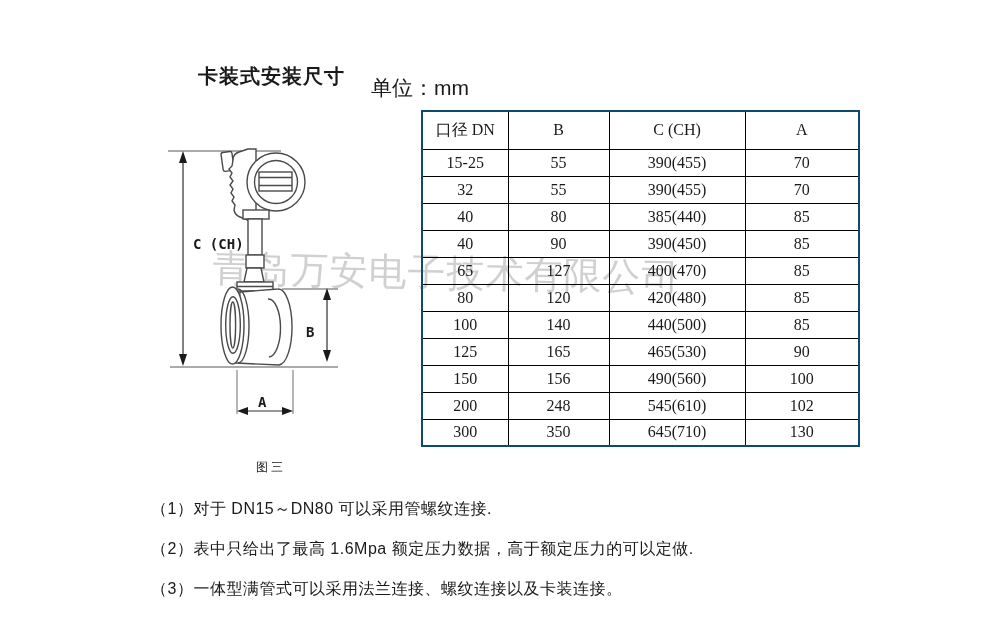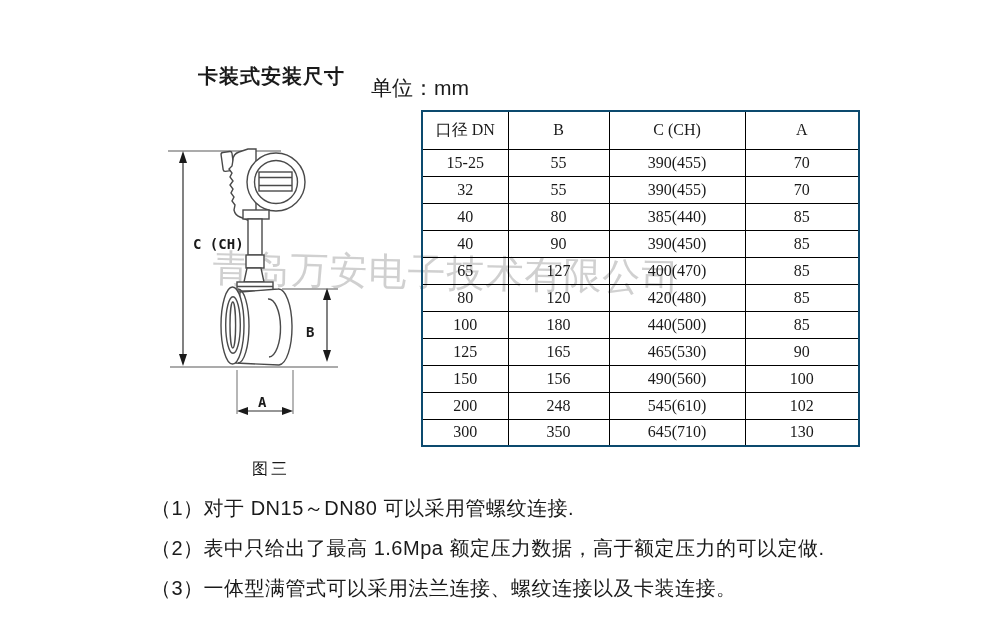--- a/index.html
+++ b/index.html
@@ -19,37 +19,37 @@
     position:absolute;left:198px;top:63px;margin:0;z-index:2;
     font-size:20px;font-weight:bold;letter-spacing:1px;
   }
   .unit{
     position:absolute;left:371px;top:74px;z-index:2;
     font-size:21px;
   }
   .diagram{position:absolute;left:165px;top:135px;width:260px;height:350px;z-index:2;}
   .fig-caption{
     position:absolute;left:244px;top:459px;width:54px;z-index:2;
-    text-align:center;font-size:16px;letter-spacing:3px;font-family:Liberation Mono, monospace;
+    text-align:center;font-size:12px;letter-spacing:3px;font-family:Liberation Mono, monospace;
   }
   table.dims{
     position:absolute;left:421px;top:110px;width:437px;z-index:2;
     border-collapse:collapse;table-layout:fixed;background:transparent;
     font-family:"Liberation Serif","DejaVu Serif",serif;font-size:16px;
     border:2px solid #0c4a6e;
   }
   .dims th,.dims td{
     border:1px solid #000;text-align:center;vertical-align:middle;
     padding:0;font-weight:normal;line-height:1.1;
   }
   .dims thead tr{height:38px;}
   .dims tbody tr{height:27px;}
   .notes{position:absolute;left:151px;top:499px;z-index:2;}
   .note-line{
-    font-size:20px;line-height:19px;margin:0 0 21px 0;white-space:nowrap;
+    font-size:16px;line-height:19px;margin:0 0 21px 0;white-space:nowrap;
     letter-spacing:.5px;
   }
   svg .draw{stroke:#4a4a4a;stroke-width:1.4;fill:none;}
   svg .drawf{stroke:#4a4a4a;stroke-width:1.4;fill:#ffffff;}
   svg .dim{stroke:#2e2e2e;stroke-width:1.2;fill:none;}
   svg .ext{stroke:#8f8f8f;stroke-width:1.3;fill:none;}
   svg .arr{fill:#1a1a1a;stroke:none;}
   svg text{fill:#1a1a1a;font-family:"DejaVu Sans Mono","Liberation Mono",monospace;font-weight:bold;}
 </style>
 </head>
@@ -170,21 +170,21 @@
           <td>85</td>
         </tr>
         <tr>
           <td>80</td>
           <td>120</td>
           <td>420(480)</td>
           <td>85</td>
         </tr>
         <tr>
           <td>100</td>
-          <td>180</td>
+          <td>140</td>
           <td>440(500)</td>
           <td>85</td>
         </tr>
         <tr>
           <td>125</td>
           <td>165</td>
           <td>465(530)</td>
           <td>90</td>
         </tr>
         <tr>

